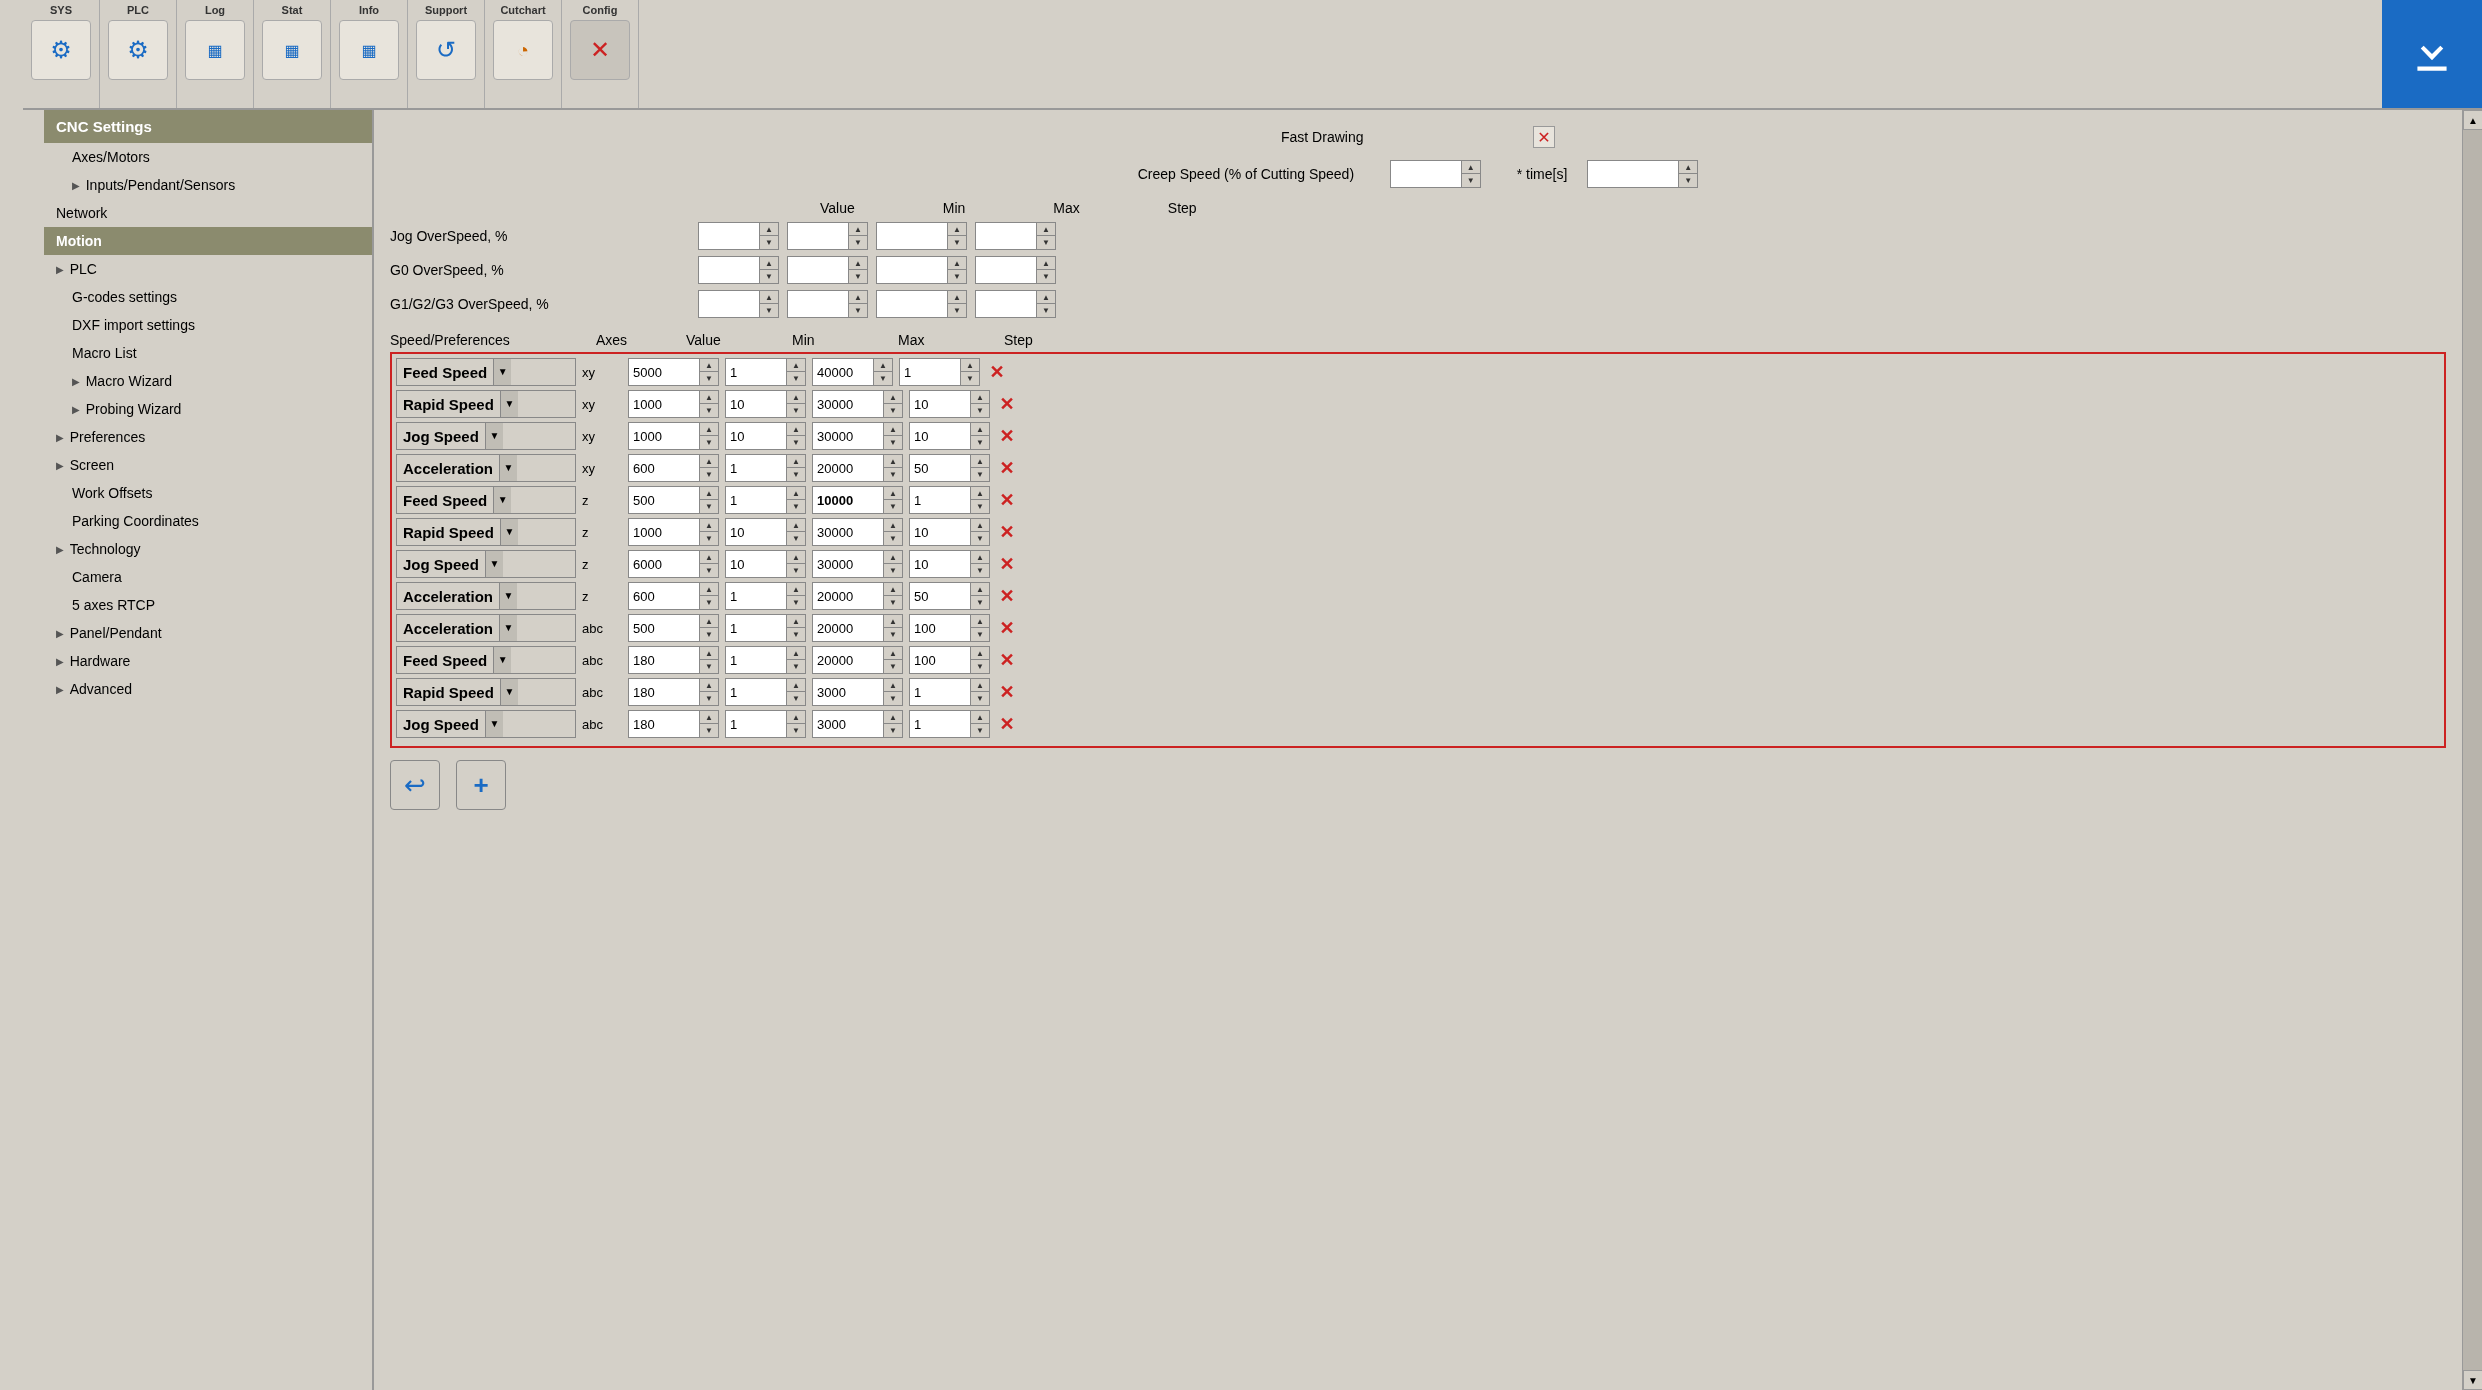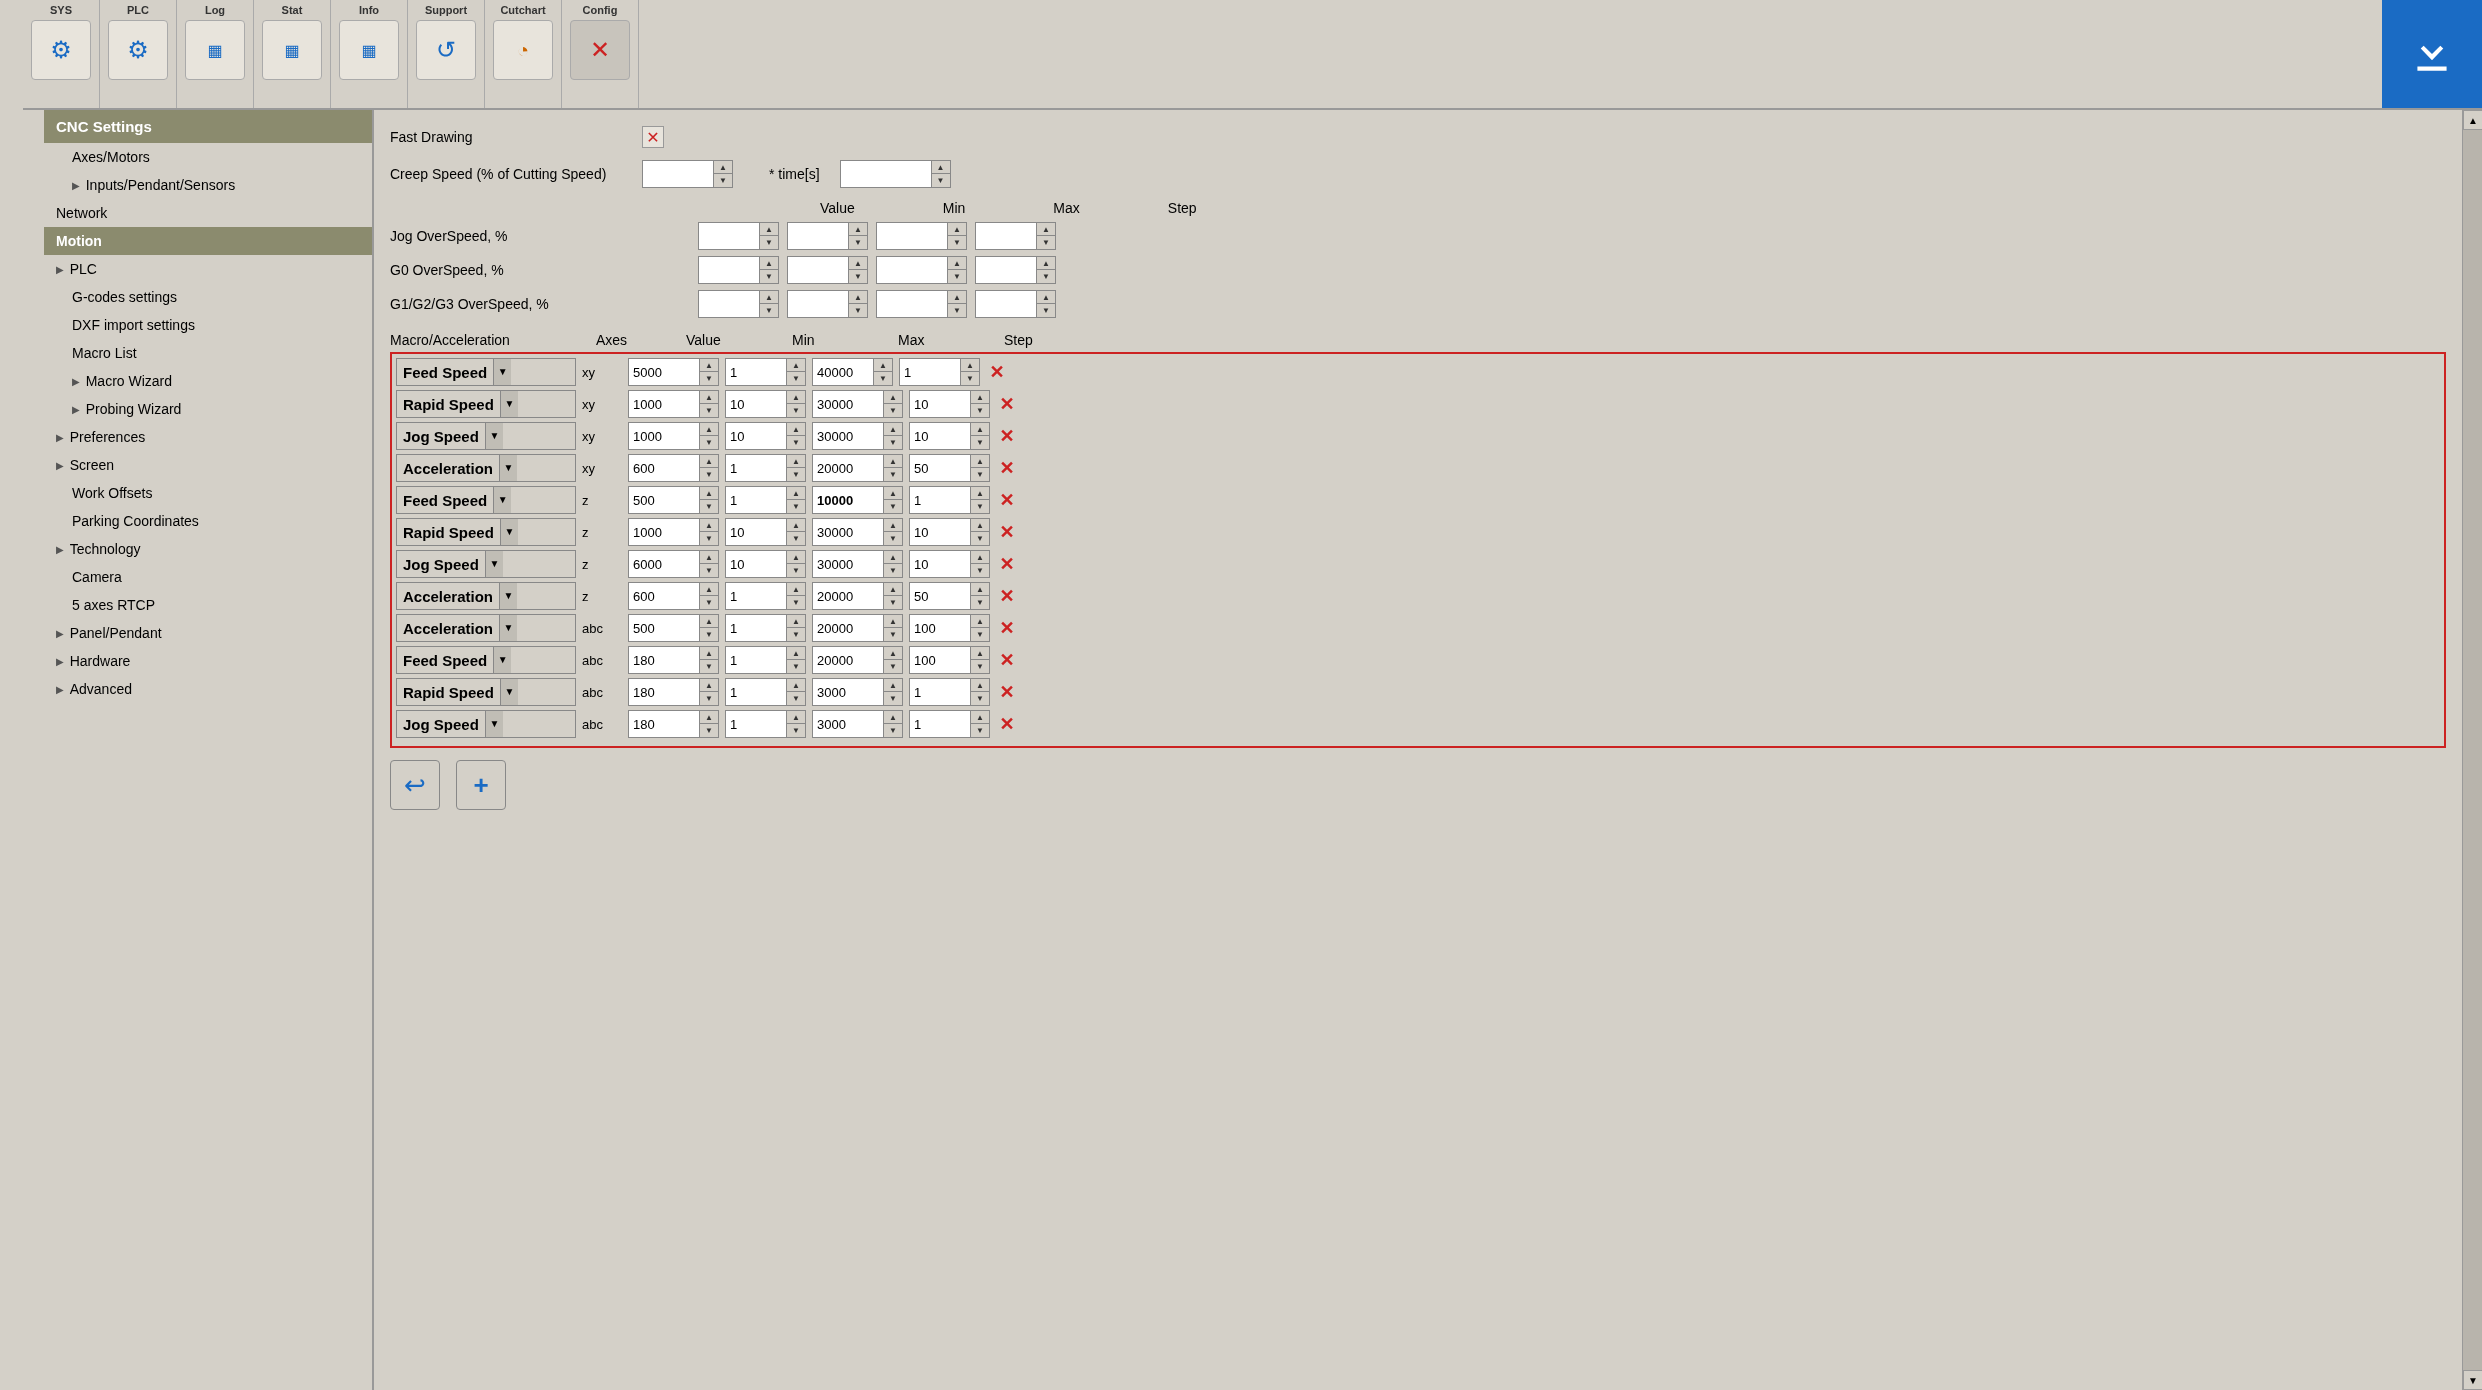--- a/index.html
+++ b/index.html
@@ -20,21 +20,21 @@
 
     
     .sidebar { width: 330px; background: #d4d0c8; border-right: 2px solid #999; overflow-y: auto; flex-shrink: 0; }
     .sidebar-title { background: #8b8b6e; color: white; font-weight: bold; font-size: 15px; padding: 8px 12px; }
     .sidebar-item { padding: 6px 12px; cursor: pointer; font-size: 14px; color: #000; display: flex; align-items: center; gap: 6px; }
     .sidebar-item.active { background: #8b8b6e; color: white; font-weight: bold; }
     .sidebar-item.indent1 { padding-left: 28px; }
     .sidebar-arrow { font-size: 10px; color: #555; }
 
     
-    .form-row { display: flex; align-items: center; margin-bottom: 12px; gap: 12px; }
+    .form-row { display: flex; align-items: center; margin-bottom: 12px; gap: 12px; justify-content: center; }
     .form-label { font-size: 14px; color: #000; min-width: 240px; }
     .checkbox-x { width: 22px; height: 22px; border: 1px solid #999; background: #e8e4dc; display: flex; align-items: center; justify-content: center; cursor: pointer; }
     .checkbox-check { color: #22aa22; font-size: 18px; }
     .checkbox-x-red { color: #cc2222; font-size: 16px; }
 
     
     .spin-input { display: flex; align-items: stretch; border: 1px solid #888; background: white; height: 28px; }
     .spin-input input { width: 60px; border: none; outline: none; padding: 0 4px; font-size: 13px; background: white; text-align: left; }
     .spin-btns { display: flex; flex-direction: column; border-left: 1px solid #888; }
     .spin-btn { width: 18px; height: 14px; background: #d4d0c8; border: none; cursor: pointer; display: flex; align-items: center; justify-content: center; font-size: 8px; color: #333; border-bottom: 1px solid #888; }
@@ -330,21 +330,21 @@
         <div class="spin-input">
           <input type="text" style="">
           <div class="spin-btns">
               <button class="spin-btn">▲</button>
               <button class="spin-btn">▼</button>
             </div>
         </div>
       </div>
 
       <div style="display:flex; align-items:center; gap:6px; margin-top:14px; margin-bottom:4px;">
-        <span style="min-width:200px; font-size:14px;">Macro/Acceleration</span>
+        <span style="min-width:200px; font-size:14px;">Speed/Preferences</span>
         <span style="min-width:80px; font-size:14px;">Axes</span>
         <span style="min-width:90px; font-size:14px; margin-left:4px;">Value</span>
         <span style="min-width:80px; font-size:14px; margin-left:10px;">Min</span>
         <span style="min-width:80px; font-size:14px; margin-left:20px;">Max</span>
         <span style="min-width:60px; font-size:14px; margin-left:20px;">Step</span>
       </div>
 
       <div class="speed-table" id="speed-table-container">
 
       <div class="speed-row">

